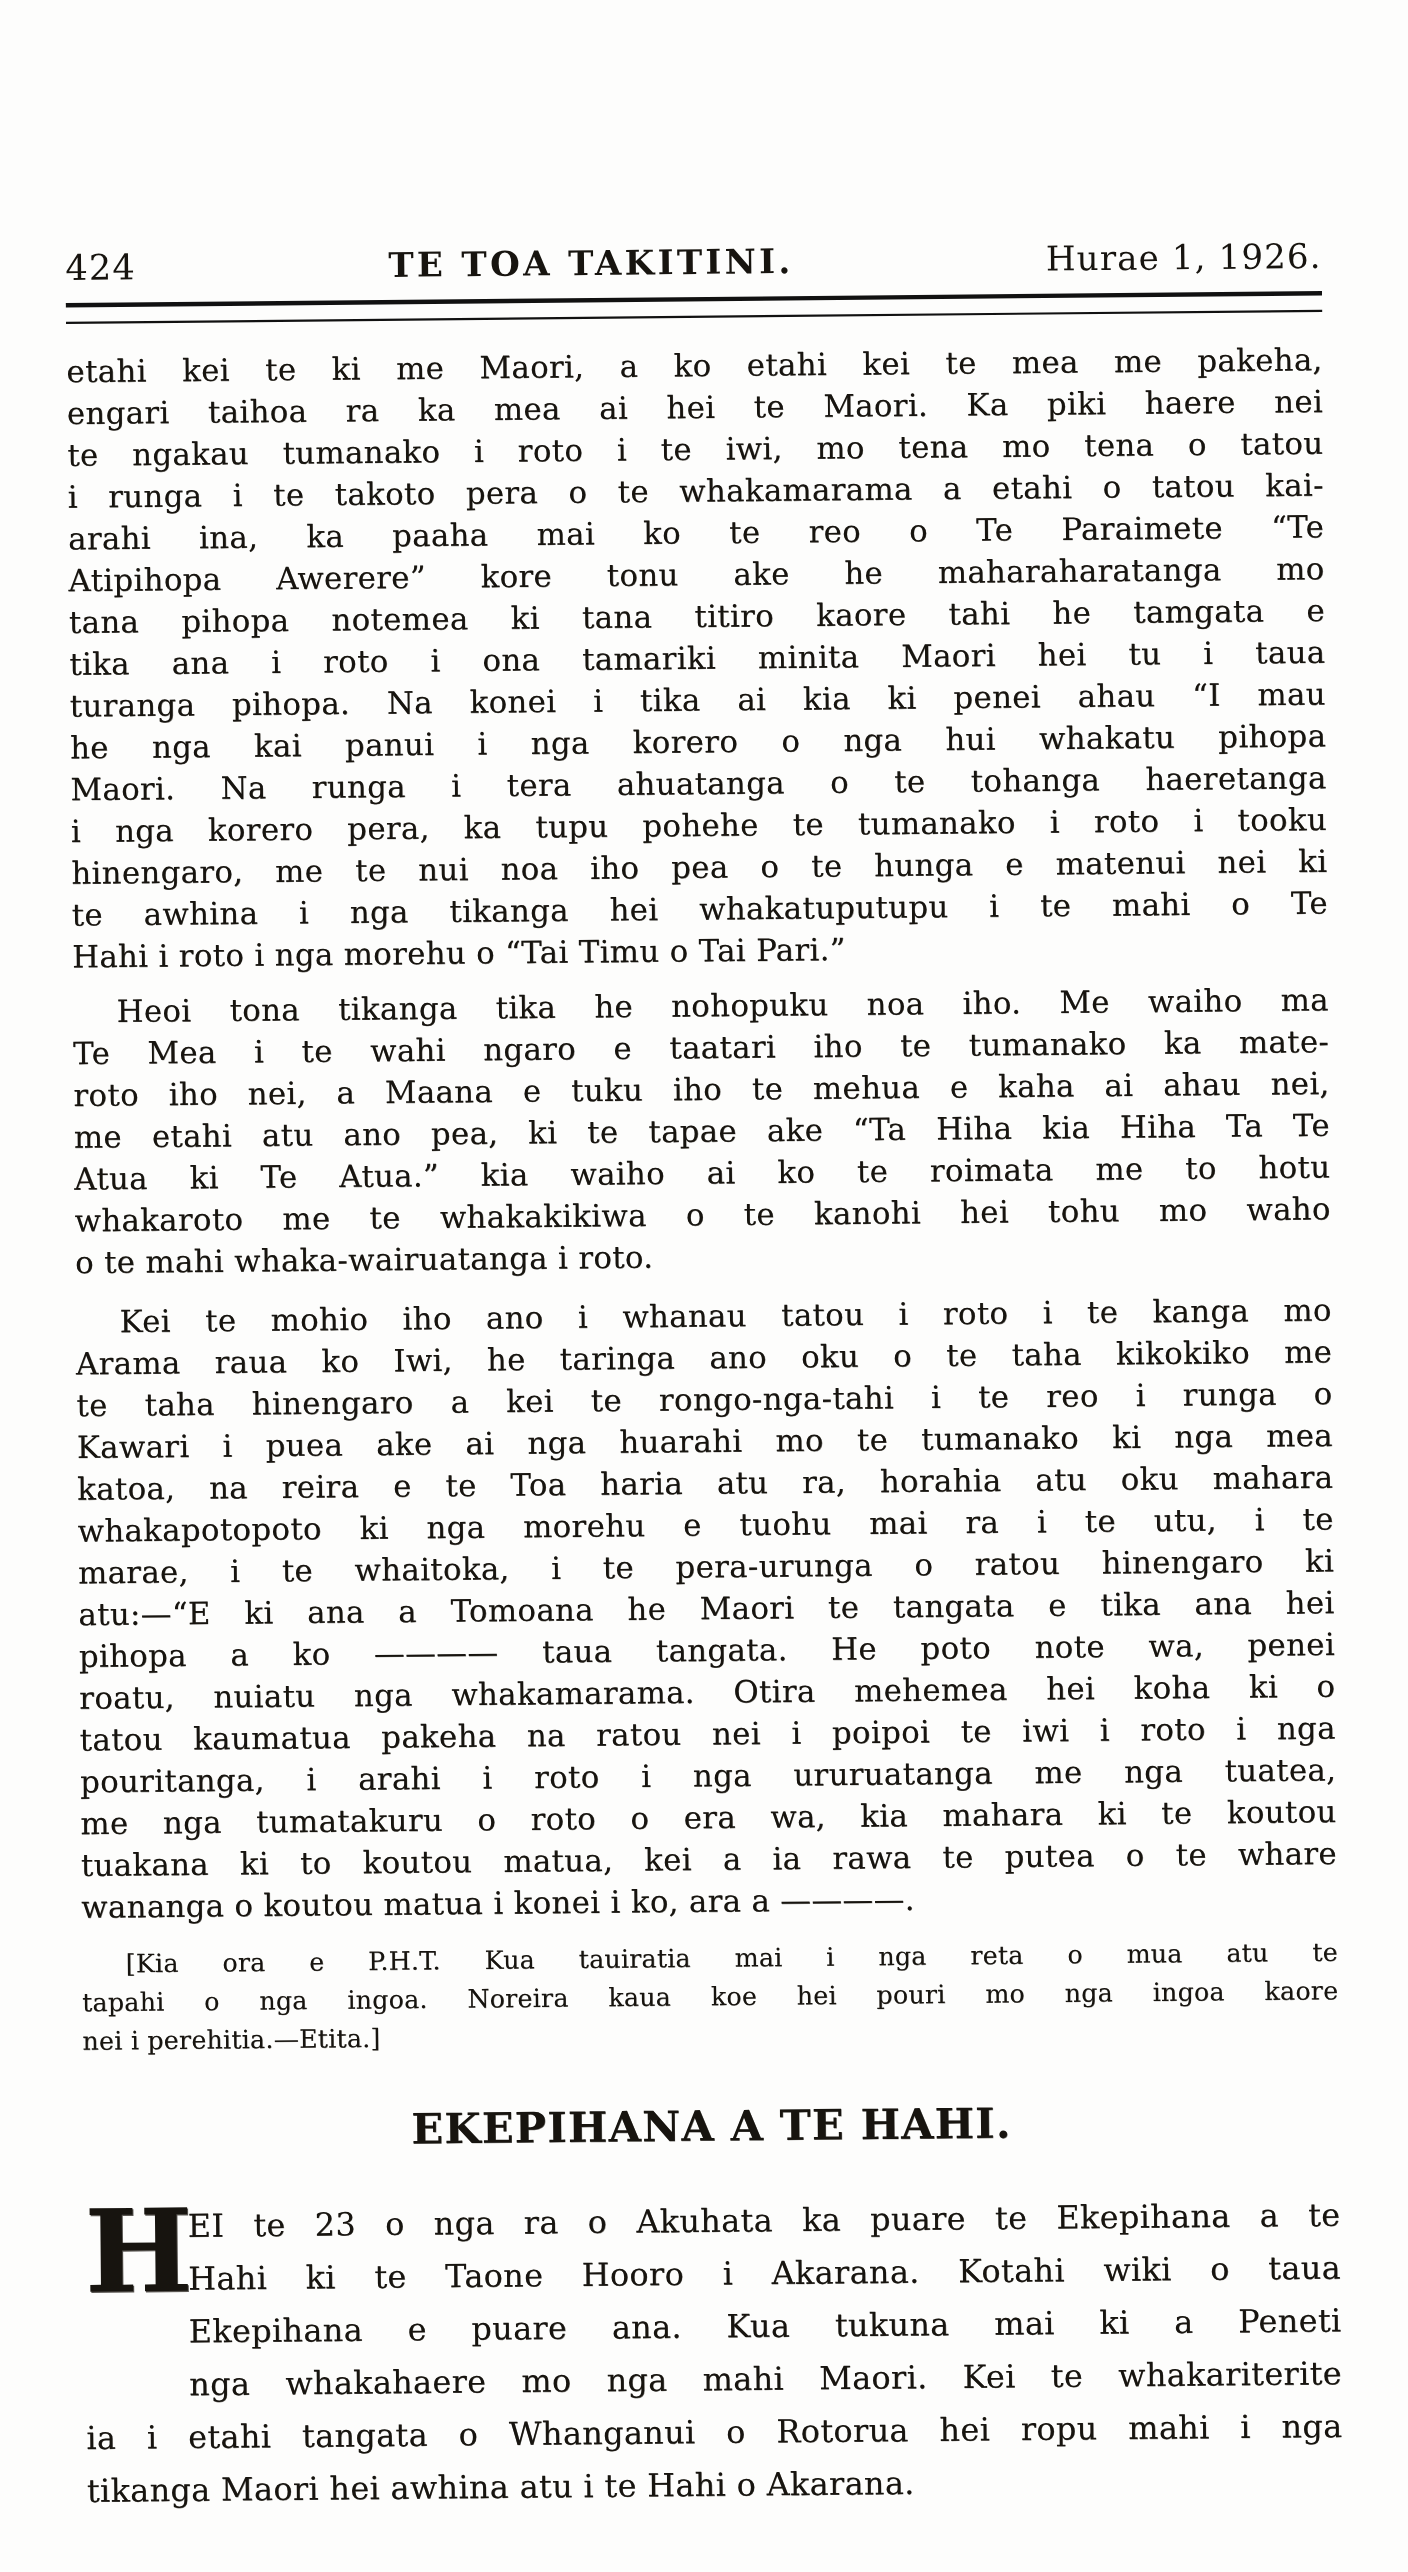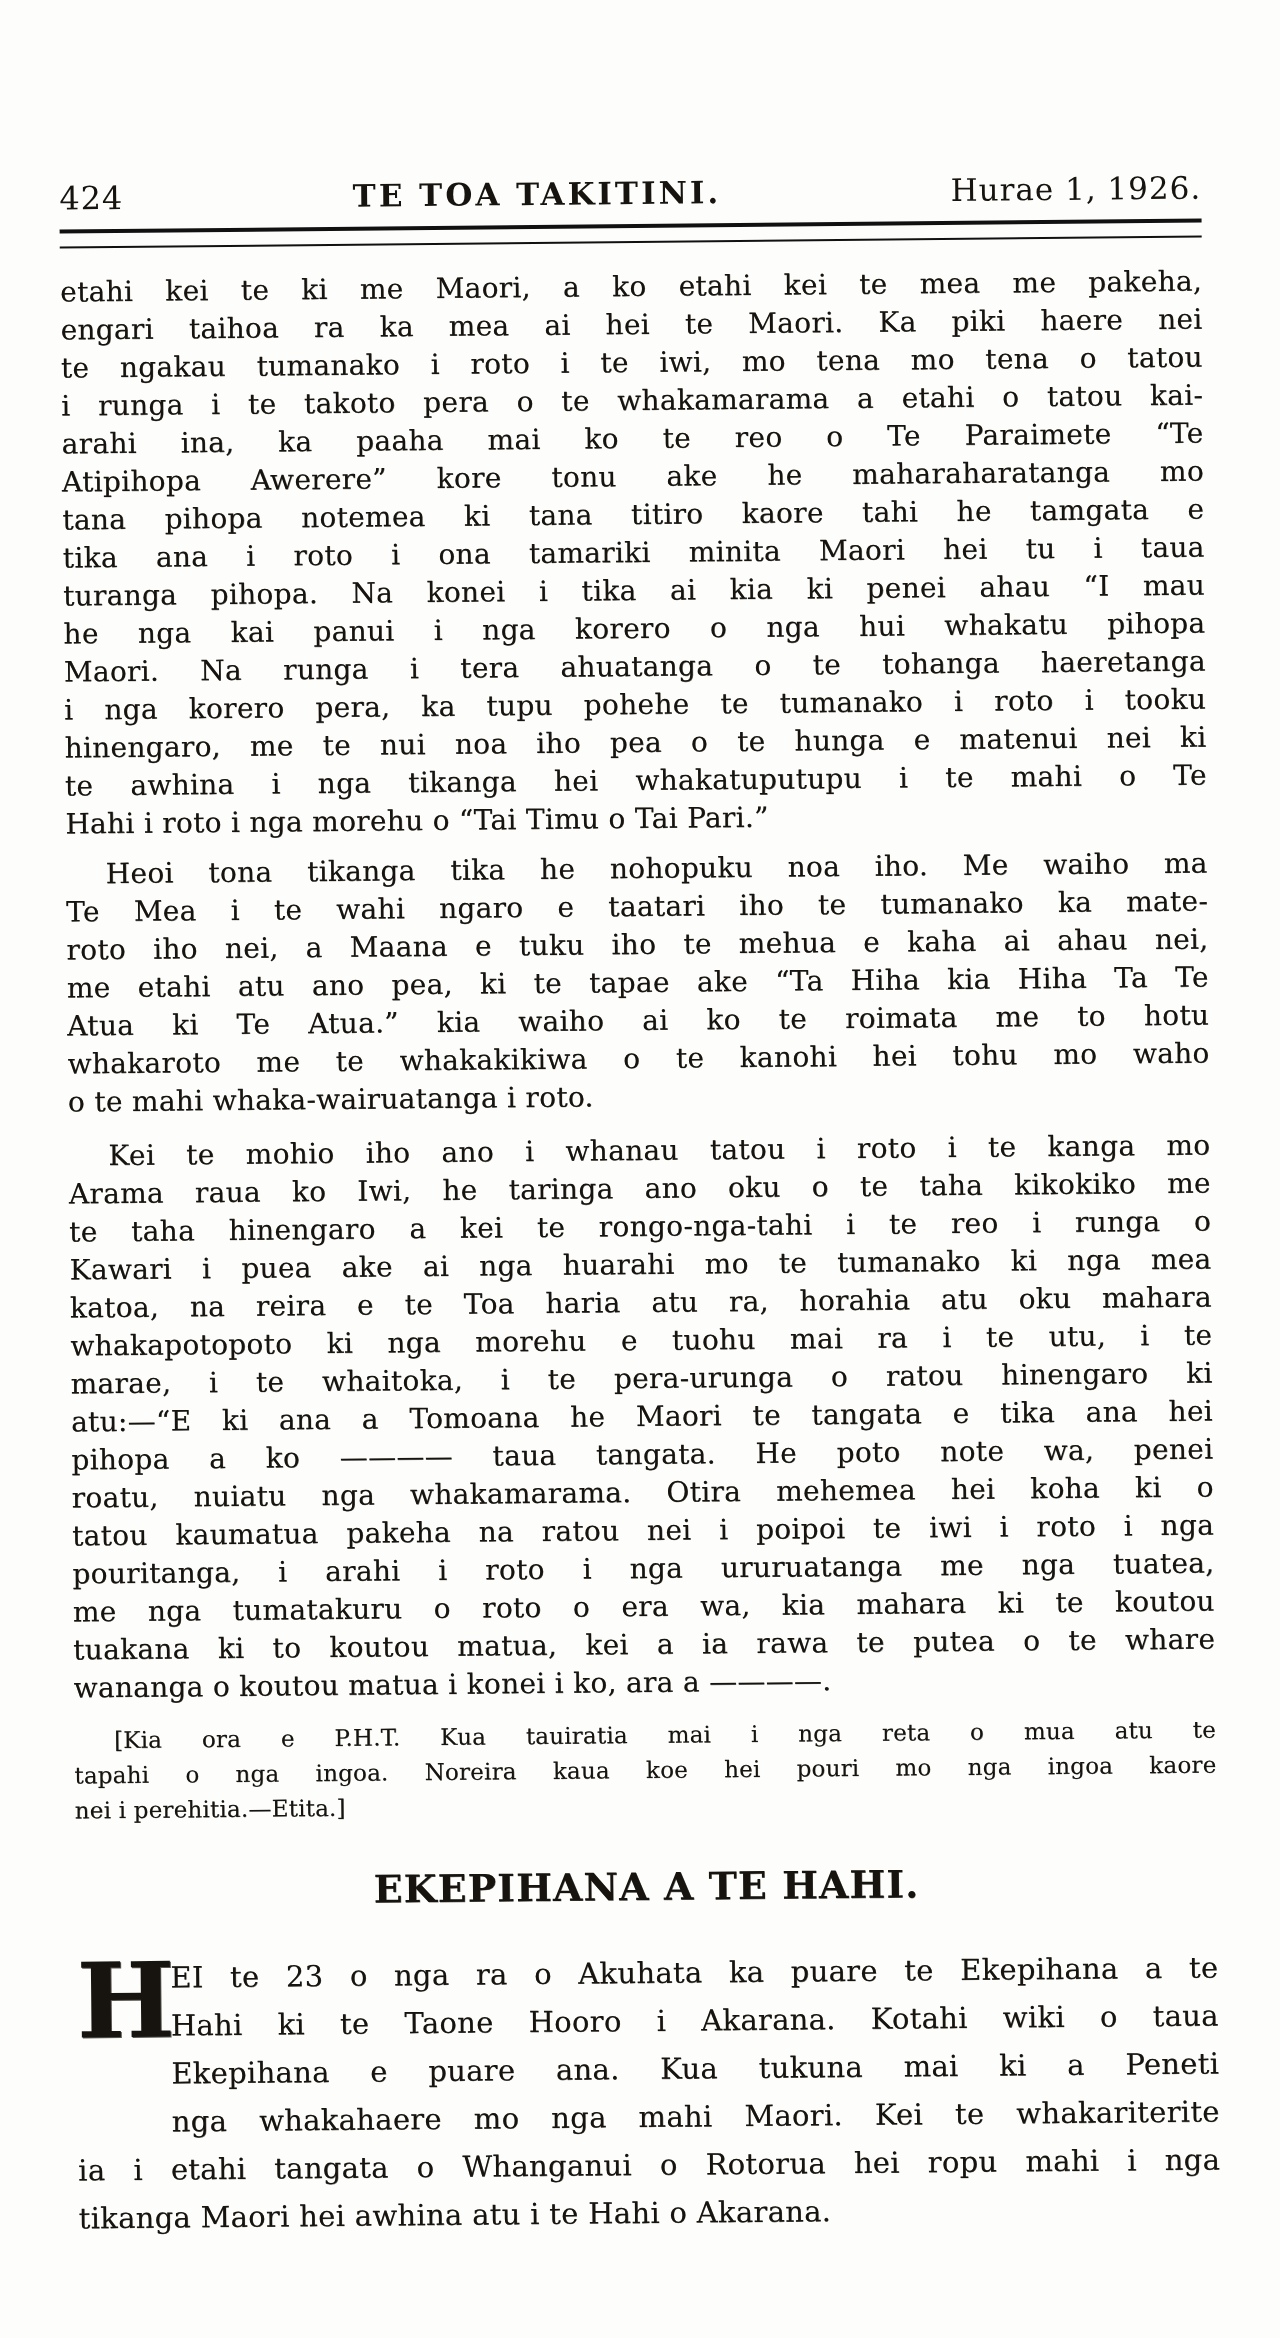--- a/index.html
+++ b/index.html
@@ -17,21 +17,21 @@
     transform:rotate(-0.55deg);
     transform-origin:50% 40%;
   }
   .col{width:1142px;}
   
   .page-header{
     display:flex;align-items:baseline;justify-content:space-between;
     font-size:31px;line-height:34px;
     letter-spacing:1px;
   }
-  .page-header .num{font-size:32px;}
+  .page-header .num{font-size:32px;margin-top:45px;}
   .page-header .masthead{letter-spacing:3px;font-weight:600;}
   .page-header .date{font-size:31px;}
   .double-rule{
     margin-top:14px;height:13px;
     border-top:4px solid #111;
     border-bottom:2px solid #111;
   }
   
   .body-par{margin:0;font-size:28px;line-height:38px;letter-spacing:0.3px;
     text-shadow:0.3px 0.3px 0 rgba(20,16,10,0.55);}

